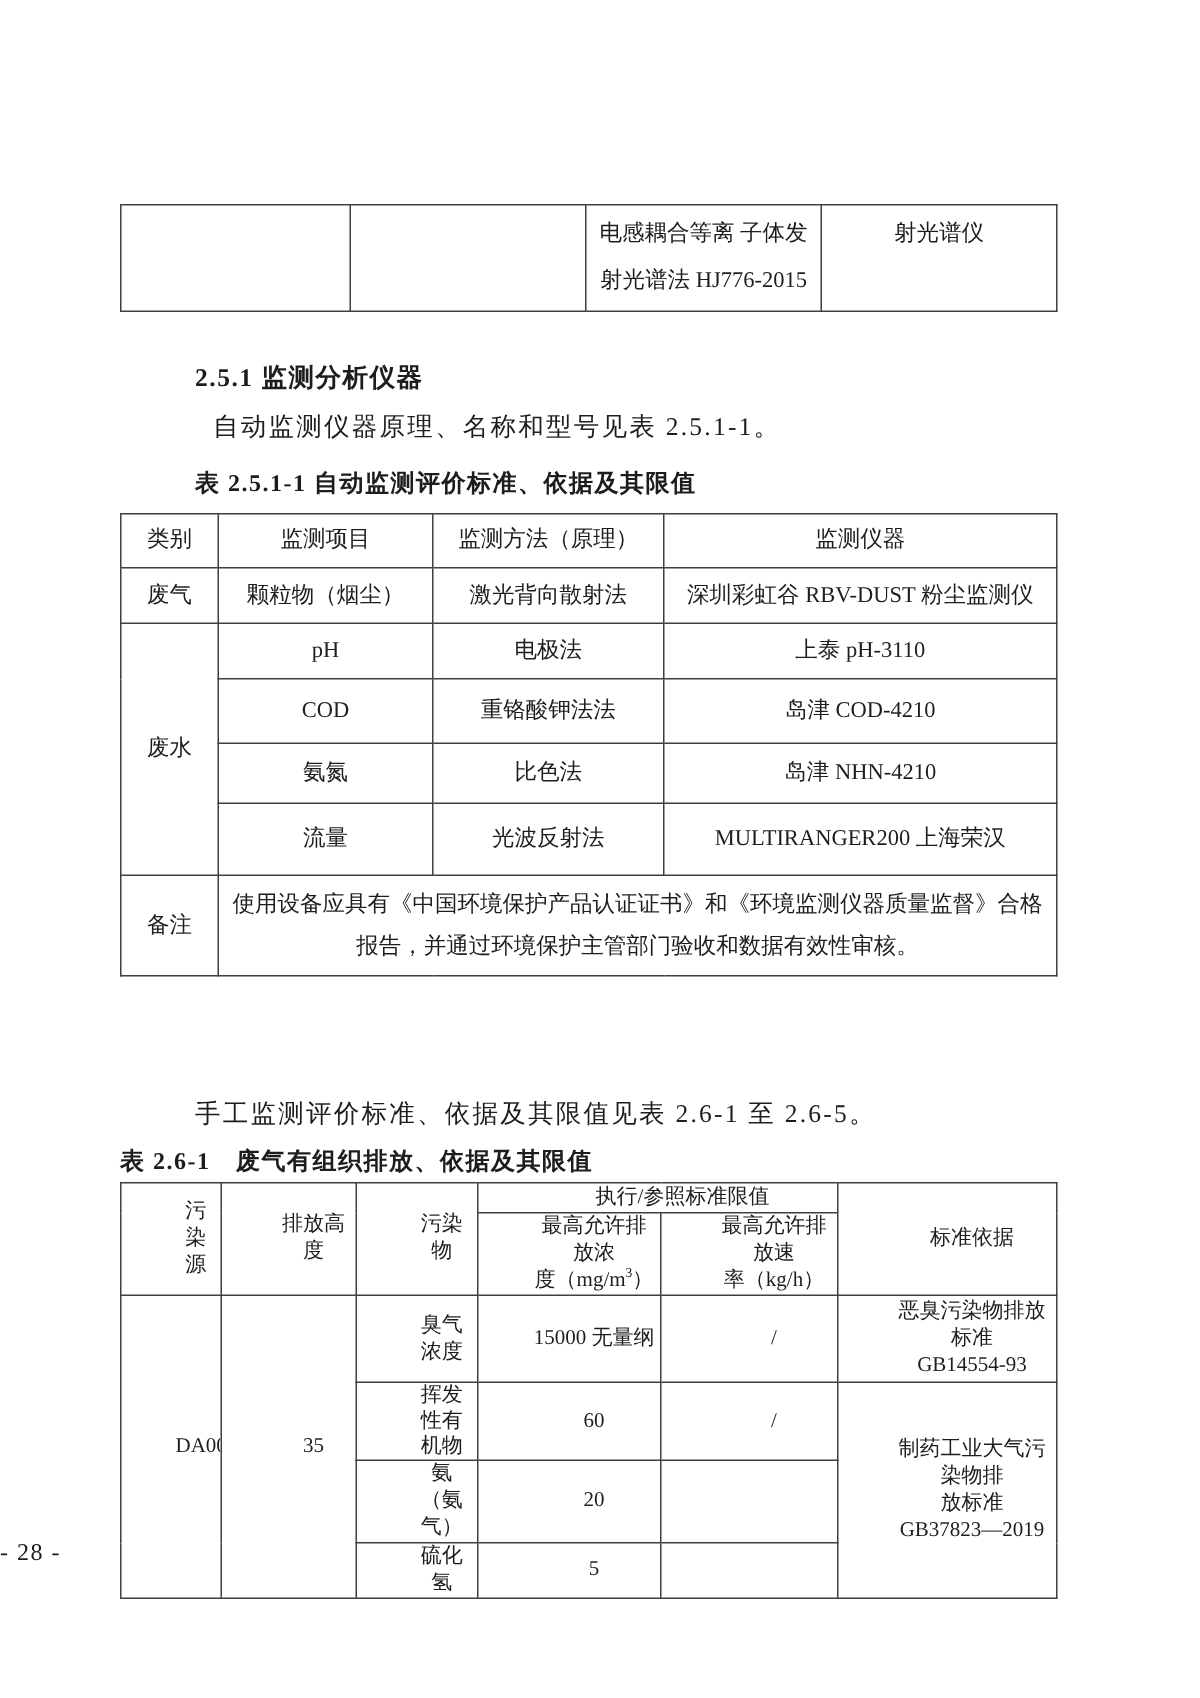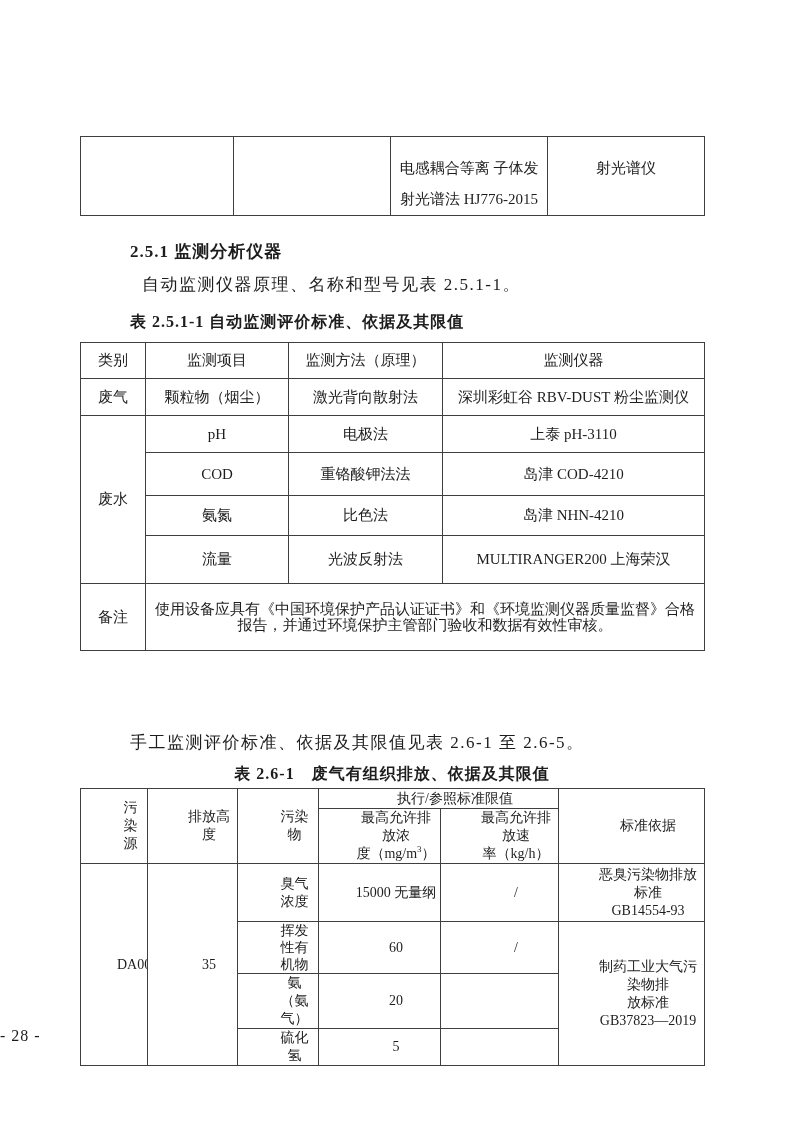--- a/index.html
+++ b/index.html
@@ -20,31 +20,31 @@
     vertical-align: middle;
     padding: 0 3px;
     overflow: hidden;
   }
   .preline { white-space: pre-line; }
   .heading { font-size: 17px; font-weight: bold; letter-spacing: 1px; }
   .para { font-size: 17px; letter-spacing: 1.5px; }
   .caption { font-size: 16px; font-weight: bold; letter-spacing: 1px; }
   
   .tbl-cont { font-size: 15px; }
-  .tbl-cont td { vertical-align: top; padding-top: 16px; line-height: 31px; }
+  .tbl-cont td { vertical-align: top; padding-top: 4px; line-height: 31px; }
   
   .tbl1 { font-size: 15px; }
   .tbl1 td { line-height: 19px; }
-  .tbl1 .note-cell { font-size: 15px; line-height: 16px; padding: 0 8px; }
+  .tbl1 .note-cell { font-size: 15px; line-height: 28px; padding: 0 8px; }
   
   .tbl2 { font-size: 14px; }
   .tbl2 td { line-height: 18px; padding-left: 36px; }
   .tbl2 sup { font-size: 9px; vertical-align: super; line-height: 0; }
   .footer { width: 100%; font-size: 16px; letter-spacing: 1px; }
-  .center-block { left: 80px; width: 624px; text-align: center; }
+  .center-block { left: 80px; width: 624px; }
 </style>
 </head>
 <body>
 
 <div class="page">
 
   <table class="abs tbl-cont" style="left:80px; top:136px; width:624px; height:71px;">
     <colgroup>
         <col style="width:153px">
         <col style="width:157px">

